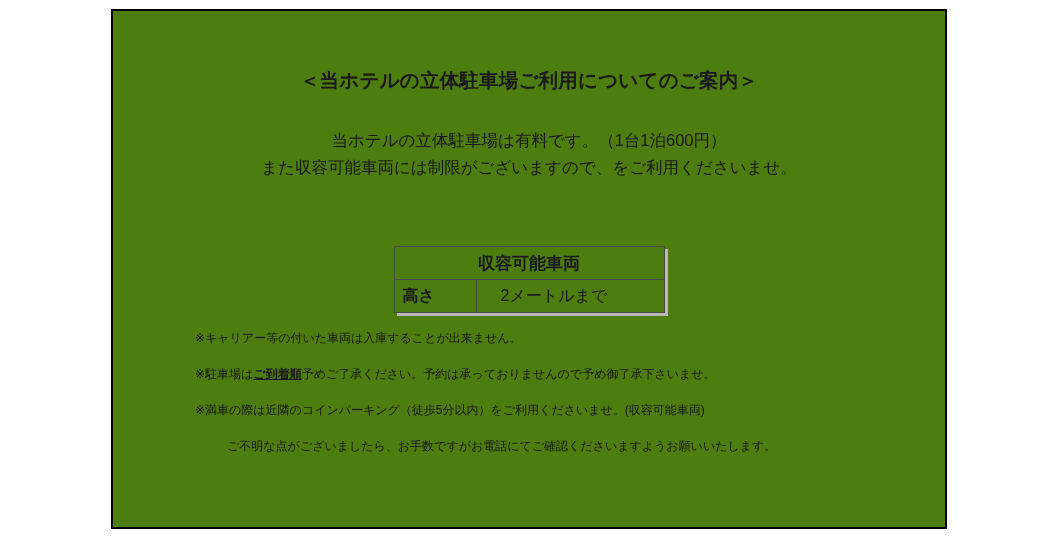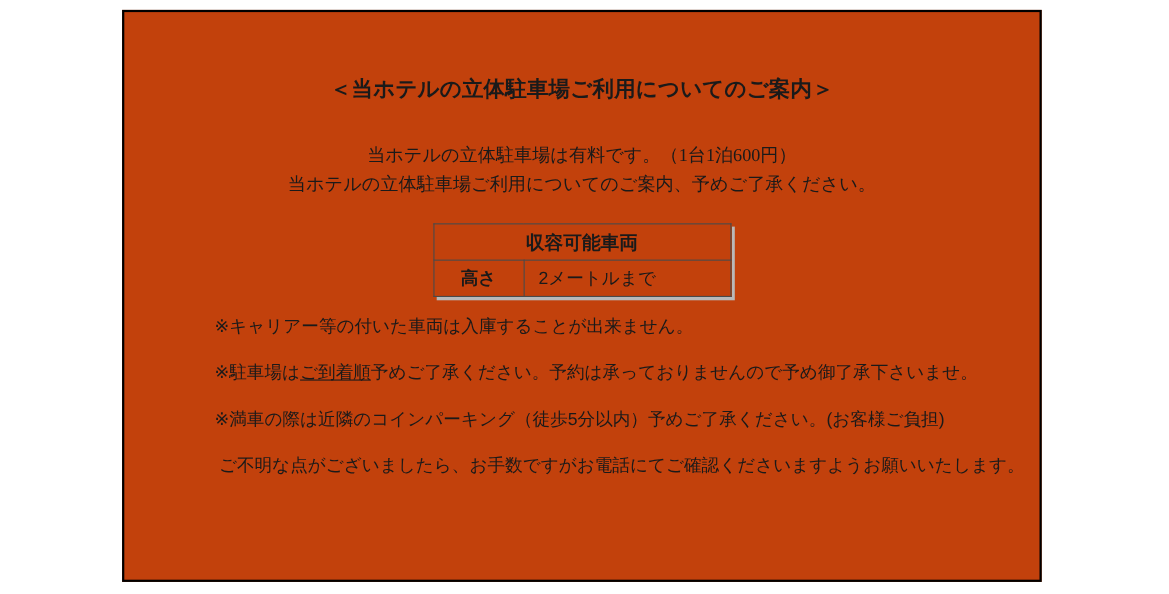--- a/index.html
+++ b/index.html
@@ -22,21 +22,21 @@
     height: 540px;
   }
   .doc-frame {
     position: absolute;
     left: 111px;
     top: 9px;
     width: 836px;
     height: 520px;
     border: 2px solid #000000;
     box-sizing: border-box;
-    background: #c2410c;
+    background: #4d7c0f;
   }
   .doc-inner {
     position: absolute;
     left: 0; top: 0;
     width: 100%;
     height: 100%;
     padding: 0 40px;
     box-sizing: border-box;
   }
   .doc-title {
@@ -47,90 +47,91 @@
     margin-top: 56px;
   }
   .intro {
     text-align: center;
     margin-top: 33px;
     font-size: 16.5px;
     line-height: 1.65;
   }
   .intro div {
     white-space: nowrap;
-    font-family: Liberation Serif, serif;
   }
   
   .spec-table-wrap {
     display: flex;
     justify-content: center;
     margin-top: 22px;
   }
   table.spec {
     border-collapse: collapse;
     table-layout: fixed;
     box-shadow: 3px 3px 0 0 #b9b9b9;
+    margin-top: 43px;
   }
   table.spec td {
     border: 1px solid #4a4a4a;
     height: 33px;
     font-size: 16px;
     padding: 0 8px;
     box-sizing: border-box;
   }
   table.spec td.head {
     text-align: center;
     font-weight: bold;
     font-size: 17px;
   }
   table.spec td.label {
     width: 82px;
-    text-align: center;
+    text-align: left;
     font-weight: bold;
   }
   table.spec td.value {
     width: 188px;
     text-align: left;
-    padding-left: 13px;
+    padding-left: 24px;
   }
   
   .notes {
     margin-top: 16px;
     padding-left: 42px;
     padding-right: 10px;
   }
   .note {
-    font-size: 16px;
+    font-size: 12px;
     line-height: 1.5;
     margin-bottom: 18px;
     white-space: nowrap;
   }
   .note:last-child {
     margin-bottom: 0;
+    margin-left: 28px;
   }
   .note .emph {
-    font-weight: normal;
+    font-weight: bold;
     text-decoration: underline;
   }
   .note.last {
     padding-left: 4px;
   }
 </style>
 </head>
 <body>
 
 <div class="page">
   <div class="doc-frame">
     <div class="doc-inner">
 
       <div class="doc-title">＜当ホテルの立体駐車場ご利用についてのご案内＞</div>
 
       <div class="intro">
         <div>当ホテルの立体駐車場は有料です。（1台1泊600円）</div>
-        <div>当ホテルの立体駐車場ご利用についてのご案内、予めご了承ください。</div>
+        <div>また収容可能車両には制限がございますので、をご利用くださいませ。</div>
       </div>
 
       <div class="spec-table-wrap">
         <table class="spec">
           <tbody>
             <tr>
               <td class="head" colspan="2">収容可能車両</td>
             </tr>
             <tr>
               <td class="label">高さ</td>
@@ -141,21 +142,21 @@
       </div>
 
       <div class="notes">
         <div class="note">
           <span>※キャリアー等の付いた車両は入庫することが出来ません。</span>
         </div>
         <div class="note">
           <span>※駐車場は</span><span class="emph">ご到着順</span><span>予めご了承ください。予約は承っておりませんので予め御了承下さいませ。</span>
         </div>
         <div class="note">
-          <span>※満車の際は近隣のコインパーキング（徒歩5分以内）予めご了承ください。(お客様ご負担)</span>
+          <span>※満車の際は近隣のコインパーキング（徒歩5分以内）をご利用くださいませ。(収容可能車両)</span>
         </div>
         <div class="note last">
           <span>ご不明な点がございましたら、お手数ですがお電話にてご確認くださいますようお願いいたします。</span>
         </div>
       </div>
 
     </div>
   </div>
 </div>
 

